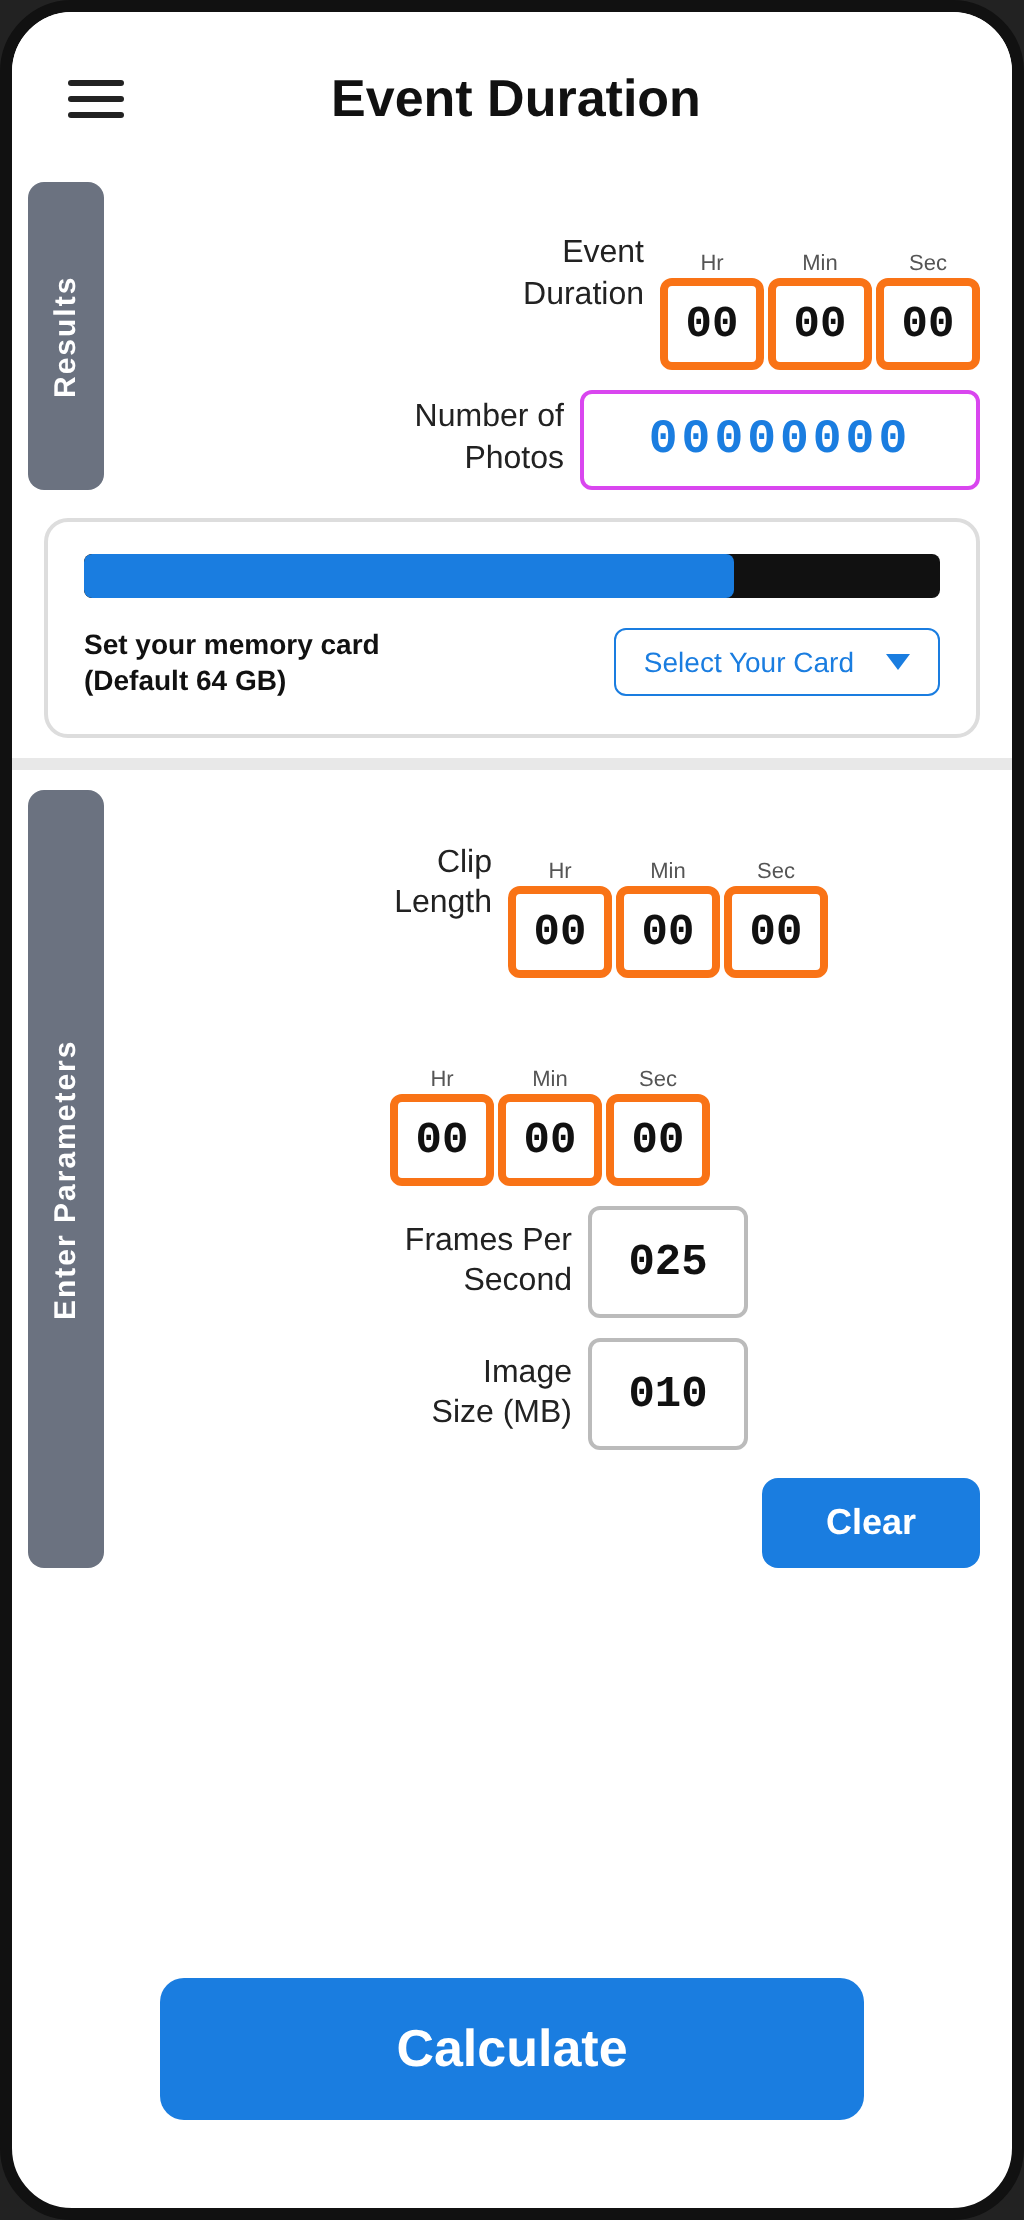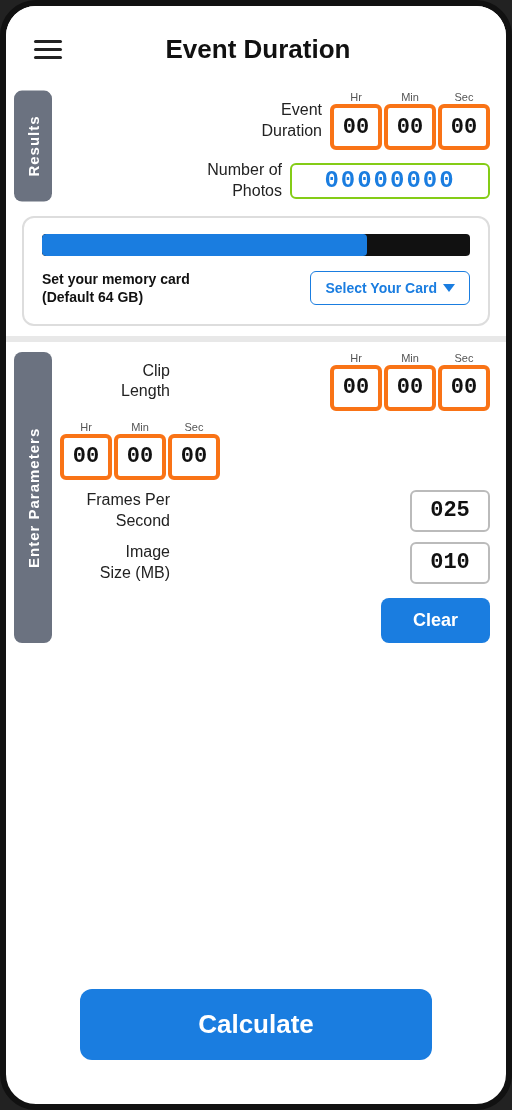--- a/index.html
+++ b/index.html
@@ -100,20 +100,21 @@
       font-weight: 500;
       color: #222;
       text-align: right;
       min-width: 110px;
       line-height: 1.3;
     }
     .time-input-group {
       display: flex;
       align-items: center;
       gap: 2px;
+      margin-top: 35px;
     }
     .time-unit {
       display: flex;
       flex-direction: column;
       align-items: center;
     }
     .time-unit-label {
       font-size: 11px;
       color: #555;
       margin-bottom: 1px;
@@ -126,24 +127,24 @@
       display: flex;
       align-items: center;
       justify-content: center;
       font-size: 22px;
       font-weight: 700;
       color: #111;
       background: #fff;
       font-family: 'Courier New', monospace;
     }
     .number-display {
-      border: 2px solid #84cc16;
+      border: 2px solid #d946ef;
       border-radius: 6px;
       min-width: 200px;
-      height: 36px;
+      height: 50px;
       display: flex;
       align-items: center;
       justify-content: center;
       font-size: 24px;
       font-weight: 700;
       color: #1a7de0;
       background: #fff;
       font-family: 'Courier New', monospace;
       letter-spacing: 2px;
     }
@@ -197,27 +198,27 @@
     }
     .memory-card-label {
       font-size: 14px;
       font-weight: 700;
       color: #111;
       line-height: 1.3;
     }
     .select-card-btn {
       display: flex;
       align-items: center;
-      gap: 6px;
+      gap: 16px;
       border: 1.5px solid #1a7de0;
       border-radius: 6px;
       padding: 8px 14px;
       color: #1a7de0;
       font-size: 14px;
-      font-weight: 700;
+      font-weight: 400;
       cursor: pointer;
       background: #fff;
     }
     .chevron-down {
       width: 0;
       height: 0;
       border-left: 6px solid transparent;
       border-right: 6px solid transparent;
       border-top: 8px solid #1a7de0;
       display: inline-block;
@@ -234,27 +235,27 @@
       flex: 1;
       display: flex;
       flex-direction: column;
       gap: 10px;
       justify-content: center;
     }
     .param-field-row {
       display: flex;
       align-items: center;
       gap: 8px;
-      justify-content: space-between;
+      justify-content: center;
     }
     .param-box {
       border: 2px solid #bbb;
       border-radius: 6px;
       width: 80px;
-      height: 42px;
+      height: 56px;
       display: flex;
       align-items: center;
       justify-content: center;
       font-size: 22px;
       font-weight: 700;
       color: #111;
       background: #fff;
       font-family: 'Courier New', monospace;
     }
     .clear-btn-row {

